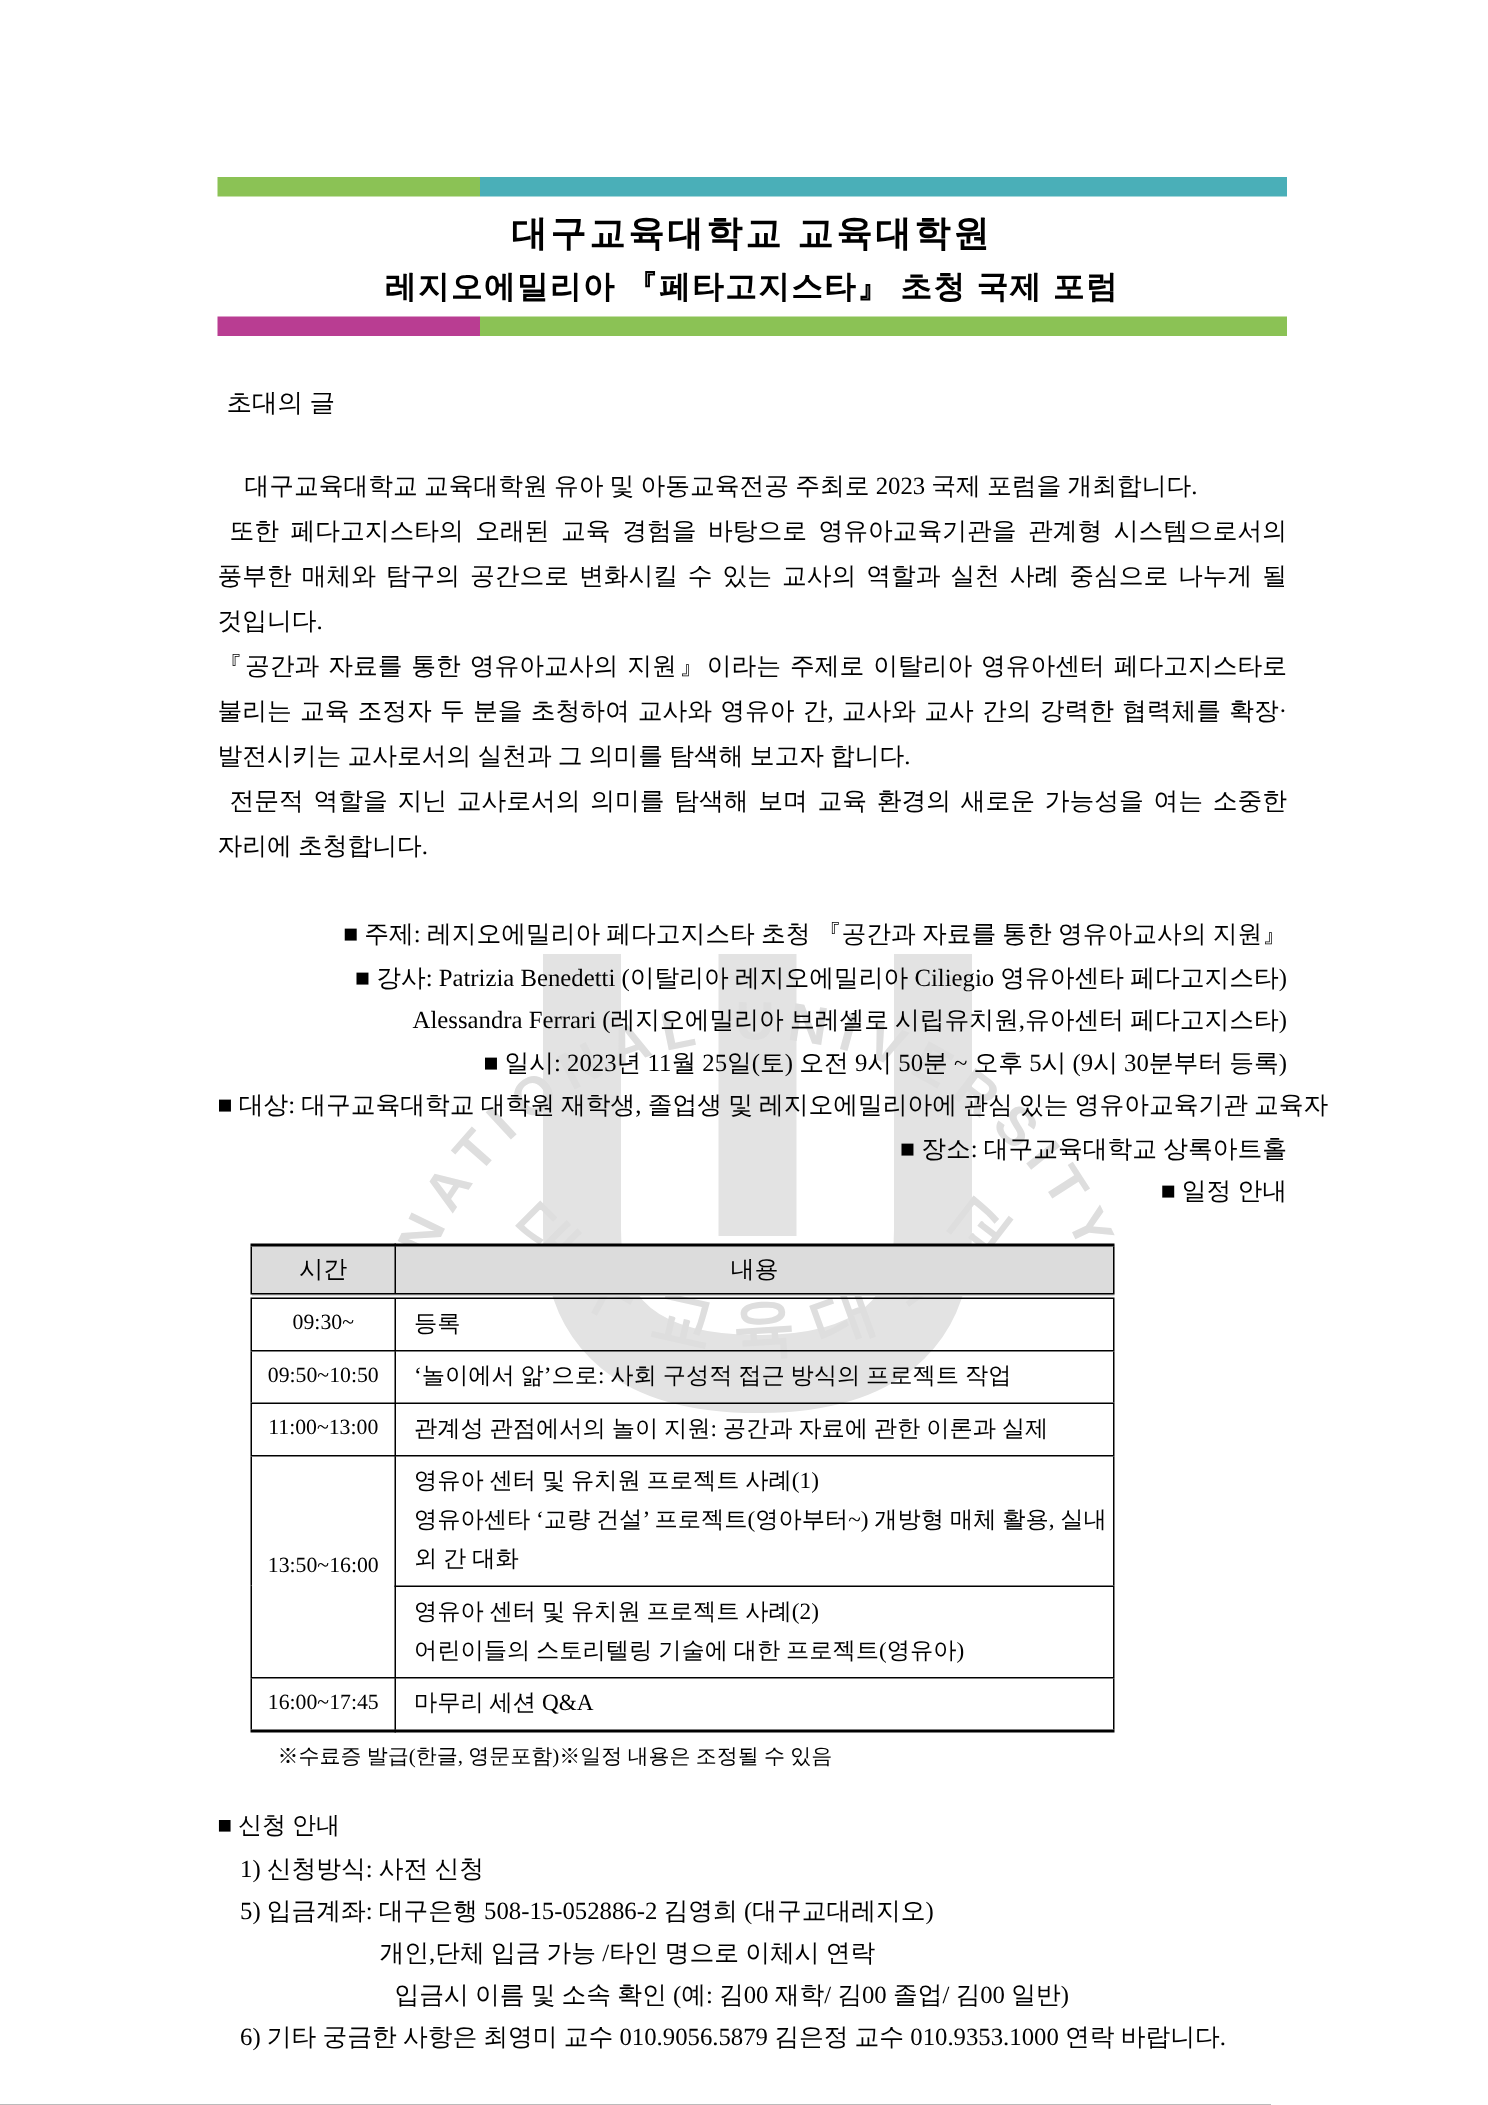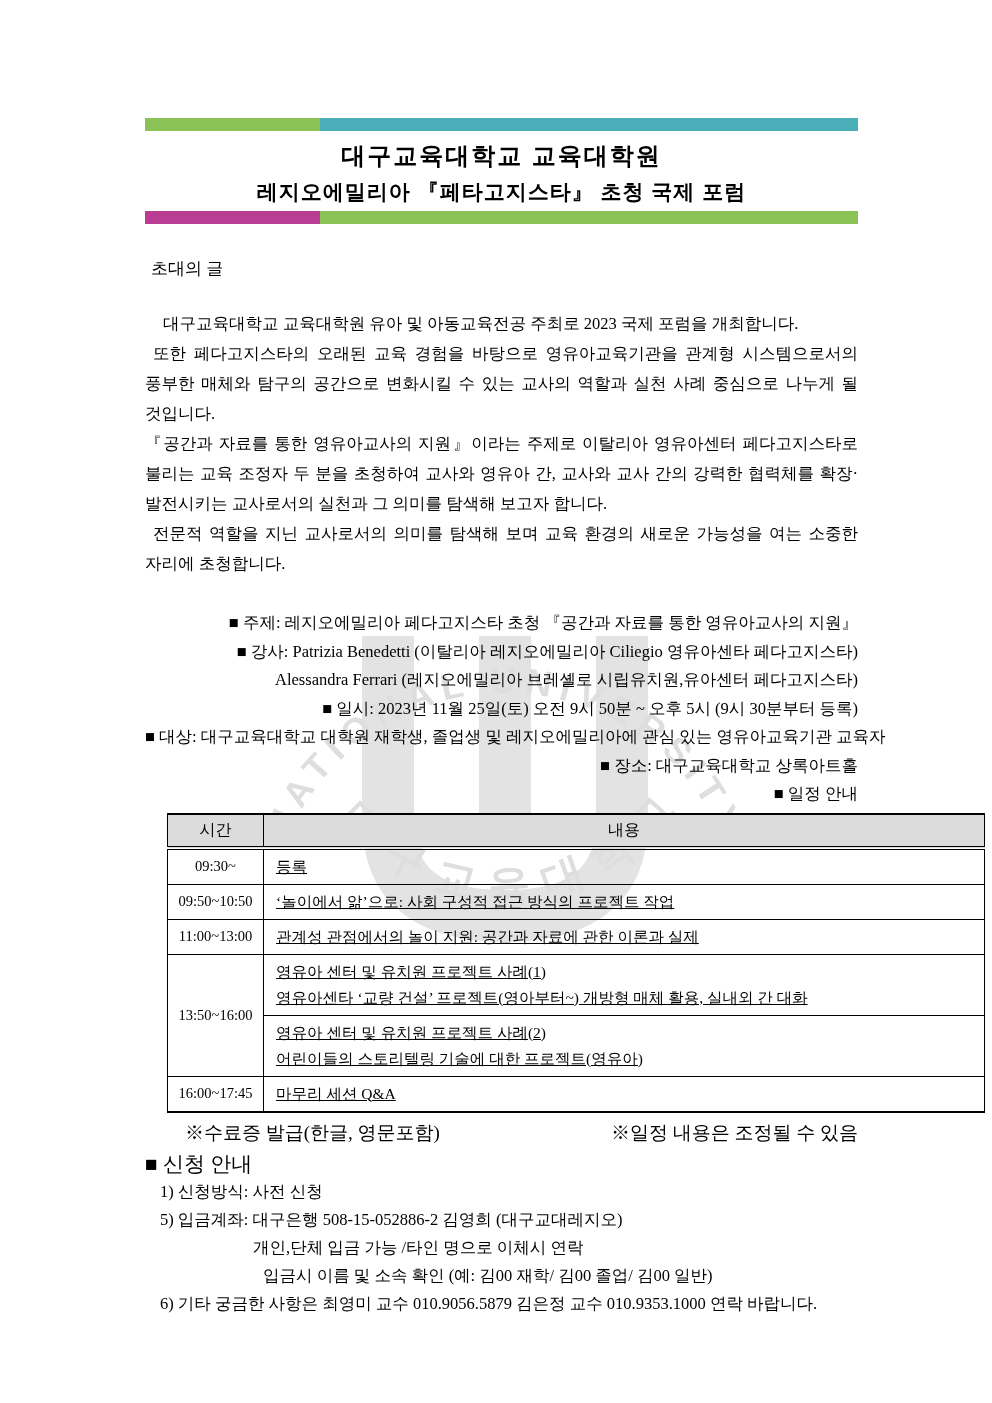--- a/index.html
+++ b/index.html
@@ -33,40 +33,40 @@
   .para.ind-2 { text-indent:18px; }
   .para.ind-1 { text-indent:8px; }
 
   
   .detail-lines { margin-top:30px; font-size:16.5px; line-height:28.5px; }
   .detail-lines .line { white-space:nowrap;text-align:right; }
   .detail-lines .line.sub-lecturer { padding-left:72px; }
 
   
   table.schedule {
-    margin:4px 0 0 22px; width:818px; border-collapse:collapse;
+    margin:20px 0 0 22px; width:576px; border-collapse:collapse;
     border-top:2px solid #000; border-bottom:2px solid #000;
     border-left:1px solid #000; border-right:1px solid #000;
     font-size:15.5px;
   }
   table.schedule th {
     border-bottom:4px double #000; font-weight:normal; font-size:16px;
     padding:5px 0; text-align:center;
   }
   table.schedule th.time-h, table.schedule td.t { border-right:1.5px solid #000; }
   table.schedule td { border-bottom:1px solid #000; }
   table.schedule td.t { width:96px; text-align:center; font-size:14.5px; padding:4px 2px; }
-  table.schedule td.c { padding:4px 2px 4px 12px; line-height:26px;text-decoration:underline; }
+  table.schedule td.c { padding:4px 2px 4px 12px; line-height:26px; }
   table.schedule tr:last-child td { border-bottom:none; }
 
-  .table-notes { display:flex; justify-content:space-between; margin-top:7px; font-size:19px; }
+  .table-notes { display:flex; justify-content:flex-start; margin-top:7px; font-size:14px; }
   .table-notes .note-left { padding-left:40px; }
 
   
-  .apply-heading { margin-top:4px; font-size:21px; line-height:28px; }
+  .apply-heading { margin-top:24px; font-size:16px; line-height:28px; }
   .apply-items { font-size:16.5px; line-height:28px; }
   .apply-items .item { padding-left:15px; white-space:nowrap; }
   .apply-items .item.sub1 { padding-left:108px; }
   .apply-items .item.sub2 { padding-left:118px; }
 </style>
 </head>
 <body>
 
 <div class="page">
 

